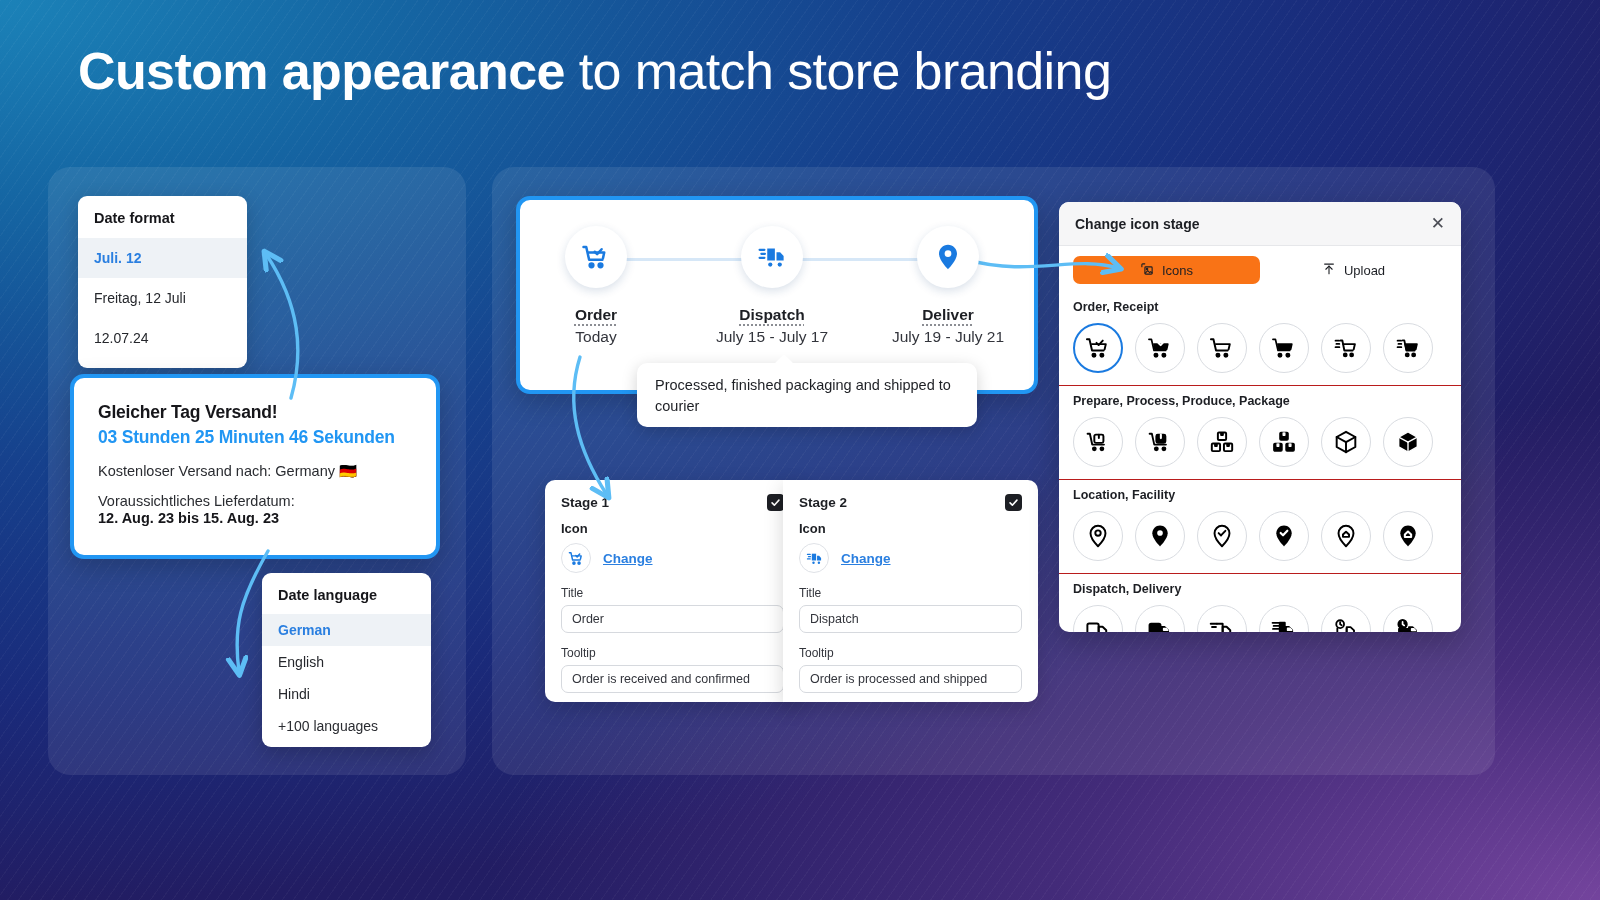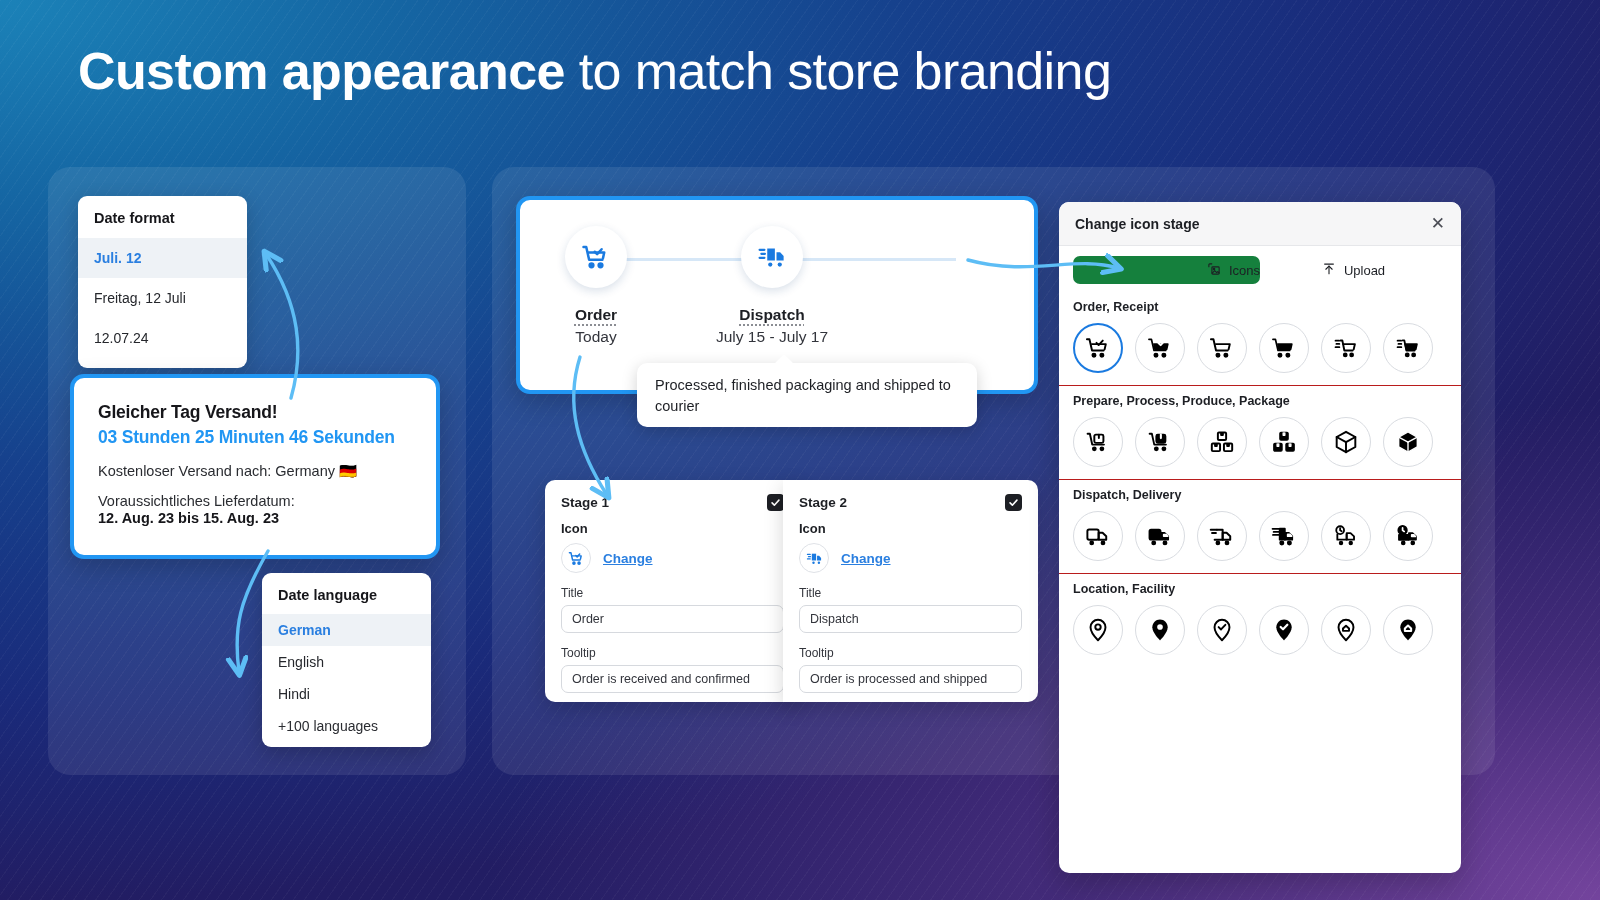--- a/index.html
+++ b/index.html
@@ -159,41 +159,41 @@
     border: 1px solid #d6d9de; border-radius: 7px;
     background: #ffffff;
     font-family: "Liberation Sans", sans-serif;
     font-size: 12.5px; color: #33353c;
     padding: 0 10px;
     outline: none;
   }
 
   
   #icon-modal {
-    position: absolute; left: 1059px; top: 202px; width: 402px; height: 671px;
+    position: absolute; left: 1059px; top: 202px; width: 402px; height: 430px;
     background: #ffffff; border-radius: 10px;
     box-shadow: 0 10px 30px rgba(0,0,0,0.22);
     overflow: hidden;
     display: flex; flex-direction: column;
   }
   .im-header {
     height: 44px; background: #f6f6f7;
     border-bottom: 1px solid #e6e7ea;
     display: flex; align-items: center; justify-content: space-between;
     padding: 0 16px; flex: 0 0 auto;
   }
   .im-title { font-size: 14px; font-weight: 700; color: #1d1f24; }
   .im-close { font-size: 17px; color: #4b4d55; cursor: pointer; line-height: 1; }
   .im-tabs { display: flex; padding: 10px 14px 8px 14px; flex: 0 0 auto; }
   .im-tab {
     flex: 1; height: 28px; border-radius: 7px;
     display: flex; align-items: center; justify-content: center; gap: 8px;
     font-size: 13px; color: #1d1f24; cursor: pointer;
   }
-  .im-tab.active { background: #15803d; justify-content: flex-end; }
+  .im-tab.active { background: #f97316; }
   .im-body { flex: 1 1 auto; overflow: hidden; }
   .im-section { padding: 8px 14px 12px 14px; border-bottom: 1px solid #b91c1c; }
   .im-section:last-child { border-bottom: none; }
   .im-sec-title { font-size: 12.5px; font-weight: 700; color: #1d1f24; margin-bottom: 9px; }
   .im-grid { display: flex; gap: 12px; }
   .im-icon {
     width: 50px; height: 50px; border-radius: 50%;
     border: 1px solid #d9dce1; background: #ffffff;
     display: flex; align-items: center; justify-content: center;
     cursor: pointer;
@@ -266,20 +266,30 @@
           <path d="M8.2 5.2h6.1v9.6H8.2z"></path>
           <path d="M15.6 8.2h2.9l2.8 3v3.6h-5.7z"></path>
           <circle cx="10.6" cy="18.1" r="1.7"></circle>
           <circle cx="18.2" cy="18.1" r="1.7"></circle>
         </svg>
       </div>
       <div class="tl-label">Dispatch</div>
       <div class="tl-date">July 15 - July 17</div>
     </div>
 
+    <div class="tl-stage s3">
+      <div class="tl-bubble">
+        <svg width="30" height="30" viewBox="0 0 24 24" fill="#1a7ae0">
+          <path d="M12 2.2c-4 0-7.2 3.2-7.2 7.2 0 5.3 7.2 12.4 7.2 12.4s7.2-7.1 7.2-12.4c0-4-3.2-7.2-7.2-7.2z"></path>
+          <circle cx="12" cy="9.3" r="2.7" fill="#ffffff"></circle>
+        </svg>
+      </div>
+      <div class="tl-label">Deliver</div>
+      <div class="tl-date">July 19 - July 21</div>
+    </div>
   </div>
 </div>
 
 <div id="timeline-tooltip">
   <div class="tip-arrow"></div>
   <span>Processed, finished packaging and shipped to courier</span>
 </div>
 
 <div class="stage-card" id="stage-card-1">
   <div class="sc-head">
@@ -485,20 +495,62 @@
           <svg width="26" height="26" viewBox="0 0 24 24" fill="#000" stroke="#fff" stroke-width="1.3" stroke-linejoin="round" stroke-linecap="round">
             <path d="M12 2.6l8.6 4.8v9.2L12 21.4 3.4 16.6V7.4z"></path>
             <path d="M3.4 7.4L12 12.2l8.6-4.8"></path>
             <path d="M12 12.2v9.2"></path>
           </svg>
         </div>
       </div>
     </div>
 
     <div class="im-section">
+      <div class="im-sec-title">Location, Facility</div>
+      <div class="im-grid">
+        <div class="im-icon">
+          <svg width="26" height="26" viewBox="0 0 24 24" fill="none" stroke="#000" stroke-width="1.8" stroke-linejoin="round">
+            <path d="M12 2.6c-3.8 0-6.9 3.1-6.9 6.9 0 5.1 6.9 11.9 6.9 11.9s6.9-6.8 6.9-11.9c0-3.8-3.1-6.9-6.9-6.9z"></path>
+            <circle cx="12" cy="9.3" r="2.5"></circle>
+          </svg>
+        </div>
+        <div class="im-icon">
+          <svg width="26" height="26" viewBox="0 0 24 24" fill="#000">
+            <path d="M12 2.4c-3.9 0-7.1 3.2-7.1 7.1 0 5.2 7.1 12.1 7.1 12.1s7.1-6.9 7.1-12.1c0-3.9-3.2-7.1-7.1-7.1z"></path>
+            <circle cx="12" cy="9.2" r="2.6" fill="#fff"></circle>
+          </svg>
+        </div>
+        <div class="im-icon">
+          <svg width="26" height="26" viewBox="0 0 24 24" fill="none" stroke="#000" stroke-width="1.8" stroke-linejoin="round" stroke-linecap="round">
+            <path d="M12 2.6c-3.8 0-6.9 3.1-6.9 6.9 0 5.1 6.9 11.9 6.9 11.9s6.9-6.8 6.9-11.9c0-3.8-3.1-6.9-6.9-6.9z"></path>
+            <path d="M8.9 9.3l2.2 2.2 4-4.3"></path>
+          </svg>
+        </div>
+        <div class="im-icon">
+          <svg width="26" height="26" viewBox="0 0 24 24" fill="#000">
+            <path d="M12 2.4c-3.9 0-7.1 3.2-7.1 7.1 0 5.2 7.1 12.1 7.1 12.1s7.1-6.9 7.1-12.1c0-3.9-3.2-7.1-7.1-7.1z"></path>
+            <path d="M8.9 9.2l2.2 2.2 4-4.3" fill="none" stroke="#fff" stroke-width="2" stroke-linecap="round" stroke-linejoin="round"></path>
+          </svg>
+        </div>
+        <div class="im-icon">
+          <svg width="26" height="26" viewBox="0 0 24 24" fill="none" stroke="#000" stroke-width="1.8" stroke-linejoin="round" stroke-linecap="round">
+            <path d="M12 2.6c-3.8 0-6.9 3.1-6.9 6.9 0 5.1 6.9 11.9 6.9 11.9s6.9-6.8 6.9-11.9c0-3.8-3.1-6.9-6.9-6.9z"></path>
+            <path d="M9.2 10.6l2.8-2.6 2.8 2.6v2.2H9.2z"></path>
+          </svg>
+        </div>
+        <div class="im-icon">
+          <svg width="26" height="26" viewBox="0 0 24 24" fill="#000">
+            <path d="M12 2.4c-3.9 0-7.1 3.2-7.1 7.1 0 5.2 7.1 12.1 7.1 12.1s7.1-6.9 7.1-12.1c0-3.9-3.2-7.1-7.1-7.1z"></path>
+            <path d="M9.1 10.6l2.9-2.7 2.9 2.7v2.3H9.1z" fill="none" stroke="#fff" stroke-width="1.9" stroke-linejoin="round"></path>
+          </svg>
+        </div>
+      </div>
+    </div>
+
+    <div class="im-section">
       <div class="im-sec-title">Dispatch, Delivery</div>
       <div class="im-grid">
         <div class="im-icon">
           <svg width="26" height="26" viewBox="0 0 24 24" fill="none" stroke="#000" stroke-width="1.8" stroke-linejoin="round" stroke-linecap="round">
             <rect x="2.2" y="6" width="10.4" height="9.4" rx="1.6"></rect>
             <path d="M12.6 9h3.6l3.4 3.2v3.2h-7z"></path>
             <circle cx="6.2" cy="18.4" r="1.3" fill="#000"></circle>
               <circle cx="16.6" cy="18.4" r="1.3" fill="#000"></circle>
           </svg>
         </div>
@@ -550,62 +602,20 @@
             <path d="M3.6 10.8h9v4.8h-9z"></path>
             <path d="M12.8 9.4h3.4l3.2 3v3h-6.6z"></path>
             <path d="M15.4 10.9h2.1l1.4 1.5h-3.5z" fill="#fff" stroke="#fff"></path>
             <circle cx="7.6" cy="18.4" r="1.4"></circle>
               <circle cx="16.4" cy="18.4" r="1.4"></circle>
           </svg>
         </div>
       </div>
     </div>
 
-    <div class="im-section">
-      <div class="im-sec-title">Location, Facility</div>
-      <div class="im-grid">
-        <div class="im-icon">
-          <svg width="26" height="26" viewBox="0 0 24 24" fill="none" stroke="#000" stroke-width="1.8" stroke-linejoin="round">
-            <path d="M12 2.6c-3.8 0-6.9 3.1-6.9 6.9 0 5.1 6.9 11.9 6.9 11.9s6.9-6.8 6.9-11.9c0-3.8-3.1-6.9-6.9-6.9z"></path>
-            <circle cx="12" cy="9.3" r="2.5"></circle>
-          </svg>
-        </div>
-        <div class="im-icon">
-          <svg width="26" height="26" viewBox="0 0 24 24" fill="#000">
-            <path d="M12 2.4c-3.9 0-7.1 3.2-7.1 7.1 0 5.2 7.1 12.1 7.1 12.1s7.1-6.9 7.1-12.1c0-3.9-3.2-7.1-7.1-7.1z"></path>
-            <circle cx="12" cy="9.2" r="2.6" fill="#fff"></circle>
-          </svg>
-        </div>
-        <div class="im-icon">
-          <svg width="26" height="26" viewBox="0 0 24 24" fill="none" stroke="#000" stroke-width="1.8" stroke-linejoin="round" stroke-linecap="round">
-            <path d="M12 2.6c-3.8 0-6.9 3.1-6.9 6.9 0 5.1 6.9 11.9 6.9 11.9s6.9-6.8 6.9-11.9c0-3.8-3.1-6.9-6.9-6.9z"></path>
-            <path d="M8.9 9.3l2.2 2.2 4-4.3"></path>
-          </svg>
-        </div>
-        <div class="im-icon">
-          <svg width="26" height="26" viewBox="0 0 24 24" fill="#000">
-            <path d="M12 2.4c-3.9 0-7.1 3.2-7.1 7.1 0 5.2 7.1 12.1 7.1 12.1s7.1-6.9 7.1-12.1c0-3.9-3.2-7.1-7.1-7.1z"></path>
-            <path d="M8.9 9.2l2.2 2.2 4-4.3" fill="none" stroke="#fff" stroke-width="2" stroke-linecap="round" stroke-linejoin="round"></path>
-          </svg>
-        </div>
-        <div class="im-icon">
-          <svg width="26" height="26" viewBox="0 0 24 24" fill="none" stroke="#000" stroke-width="1.8" stroke-linejoin="round" stroke-linecap="round">
-            <path d="M12 2.6c-3.8 0-6.9 3.1-6.9 6.9 0 5.1 6.9 11.9 6.9 11.9s6.9-6.8 6.9-11.9c0-3.8-3.1-6.9-6.9-6.9z"></path>
-            <path d="M9.2 10.6l2.8-2.6 2.8 2.6v2.2H9.2z"></path>
-          </svg>
-        </div>
-        <div class="im-icon">
-          <svg width="26" height="26" viewBox="0 0 24 24" fill="#000">
-            <path d="M12 2.4c-3.9 0-7.1 3.2-7.1 7.1 0 5.2 7.1 12.1 7.1 12.1s7.1-6.9 7.1-12.1c0-3.9-3.2-7.1-7.1-7.1z"></path>
-            <path d="M9.1 10.6l2.9-2.7 2.9 2.7v2.3H9.1z" fill="none" stroke="#fff" stroke-width="1.9" stroke-linejoin="round"></path>
-          </svg>
-        </div>
-      </div>
-    </div>
-
   </div>
 </div>
 
 <svg id="arrows" width="1600" height="900" viewBox="0 0 1600 900">
   <defs>
     <marker id="ah" markerWidth="7" markerHeight="7" refX="4.6" refY="3.2" orient="auto">
       <path d="M0.6,0.6 L5.6,3.2 L0.6,5.8" fill="none" stroke="#5dbdf5" stroke-width="1.5" stroke-linecap="round" stroke-linejoin="round"></path>
     </marker>
   </defs>
 

